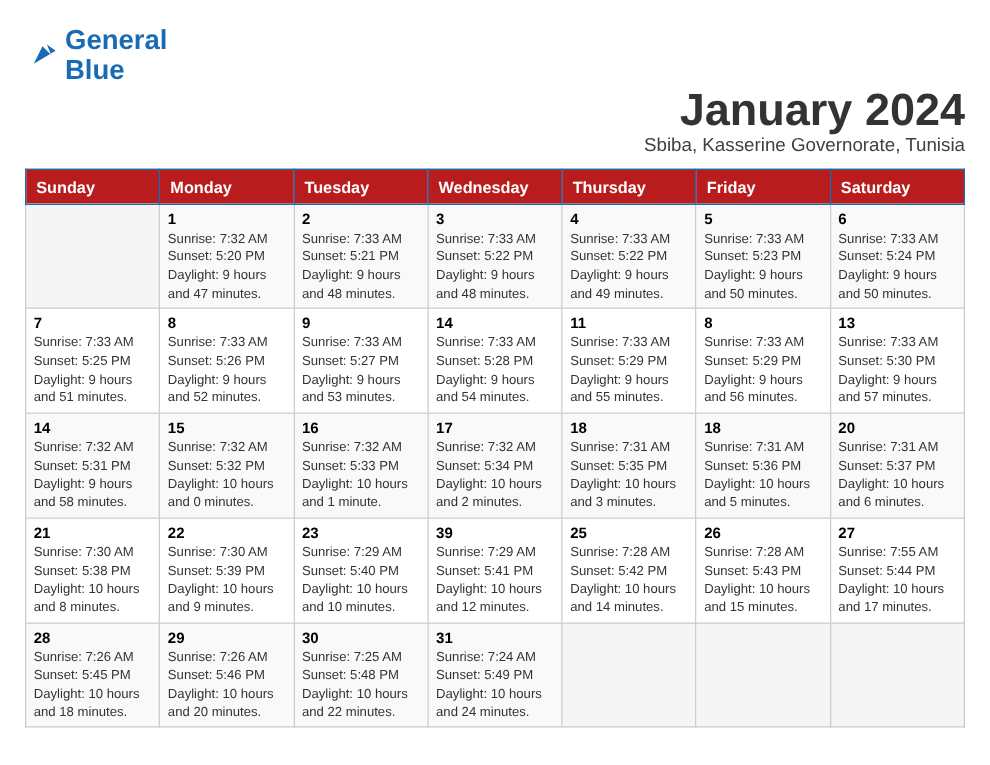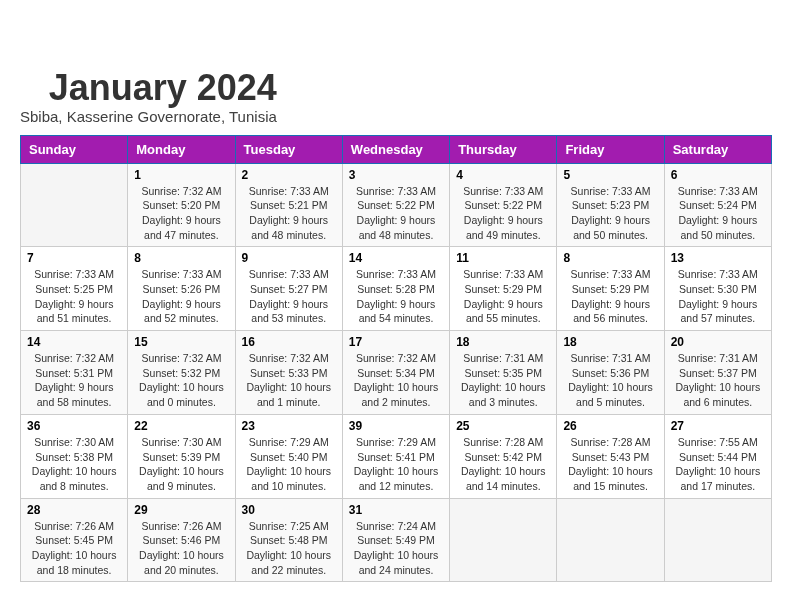--- a/index.html
+++ b/index.html
@@ -47,21 +47,21 @@
     .location-title {
       font-size: 15px;
       color: #404040;
     }
     table {
       width: 100%;
       border-collapse: collapse;
       font-size: 11px;
     }
     thead th {
-      background-color: #a21caf;
+      background-color: #b91c1c;
       color: #fff;
       text-align: left;
       padding: 6px 8px;
       font-size: 13px;
       font-weight: bold;
       border: 1px solid #1a6bb5;
     }
     tbody td {
       border: 1px solid #ccc;
       vertical-align: top;
@@ -78,30 +78,37 @@
     .day-number {
       font-weight: bold;
       font-size: 12px;
       display: block;
       margin-bottom: 2px;
     }
     .day-info {
       font-size: 10.5px;
       color: #333;
       line-height: 1.4;
-      text-align: center;
     }
     .empty-cell {
       background: #f5f5f5;
     }
   </style>
 </head>
 <body>
 
 <div class="header">
+  <div class="logo">
+    <svg class="logo-bird" viewBox="0 0 40 40" xmlns="http://www.w3.org/2000/svg">
+      <polygon points="10,30 20,10 30,20 25,8 35,15" fill="#1a6bb5"></polygon>
+    </svg>
+    <div class="logo-text">
+      <span>General</span><br><span style="color:#1a6bb5">Blue</span>
+    </div>
+  </div>
   <div class="title-block">
     <div class="month-title">January 2024</div>
     <div class="location-title">Sbiba, Kasserine Governorate, Tunisia</div>
   </div>
 </div>
 
 <table>
   <thead>
     <tr id="header-row">
         <th>Sunday</th>
@@ -256,21 +263,21 @@
         <td>
           <span class="day-number">20</span>
           <div class="day-info" style="white-space: pre-line;">Sunrise: 7:31 AM
 Sunset: 5:37 PM
 Daylight: 10 hours
 and 6 minutes.</div>
         </td>
       </tr>
       <tr>
         <td>
-          <span class="day-number">36</span>
+          <span class="day-number">21</span>
           <div class="day-info" style="white-space: pre-line;">Sunrise: 7:30 AM
 Sunset: 5:38 PM
 Daylight: 10 hours
 and 8 minutes.</div>
         </td>
         <td>
           <span class="day-number">22</span>
           <div class="day-info" style="white-space: pre-line;">Sunrise: 7:30 AM
 Sunset: 5:39 PM
 Daylight: 10 hours

